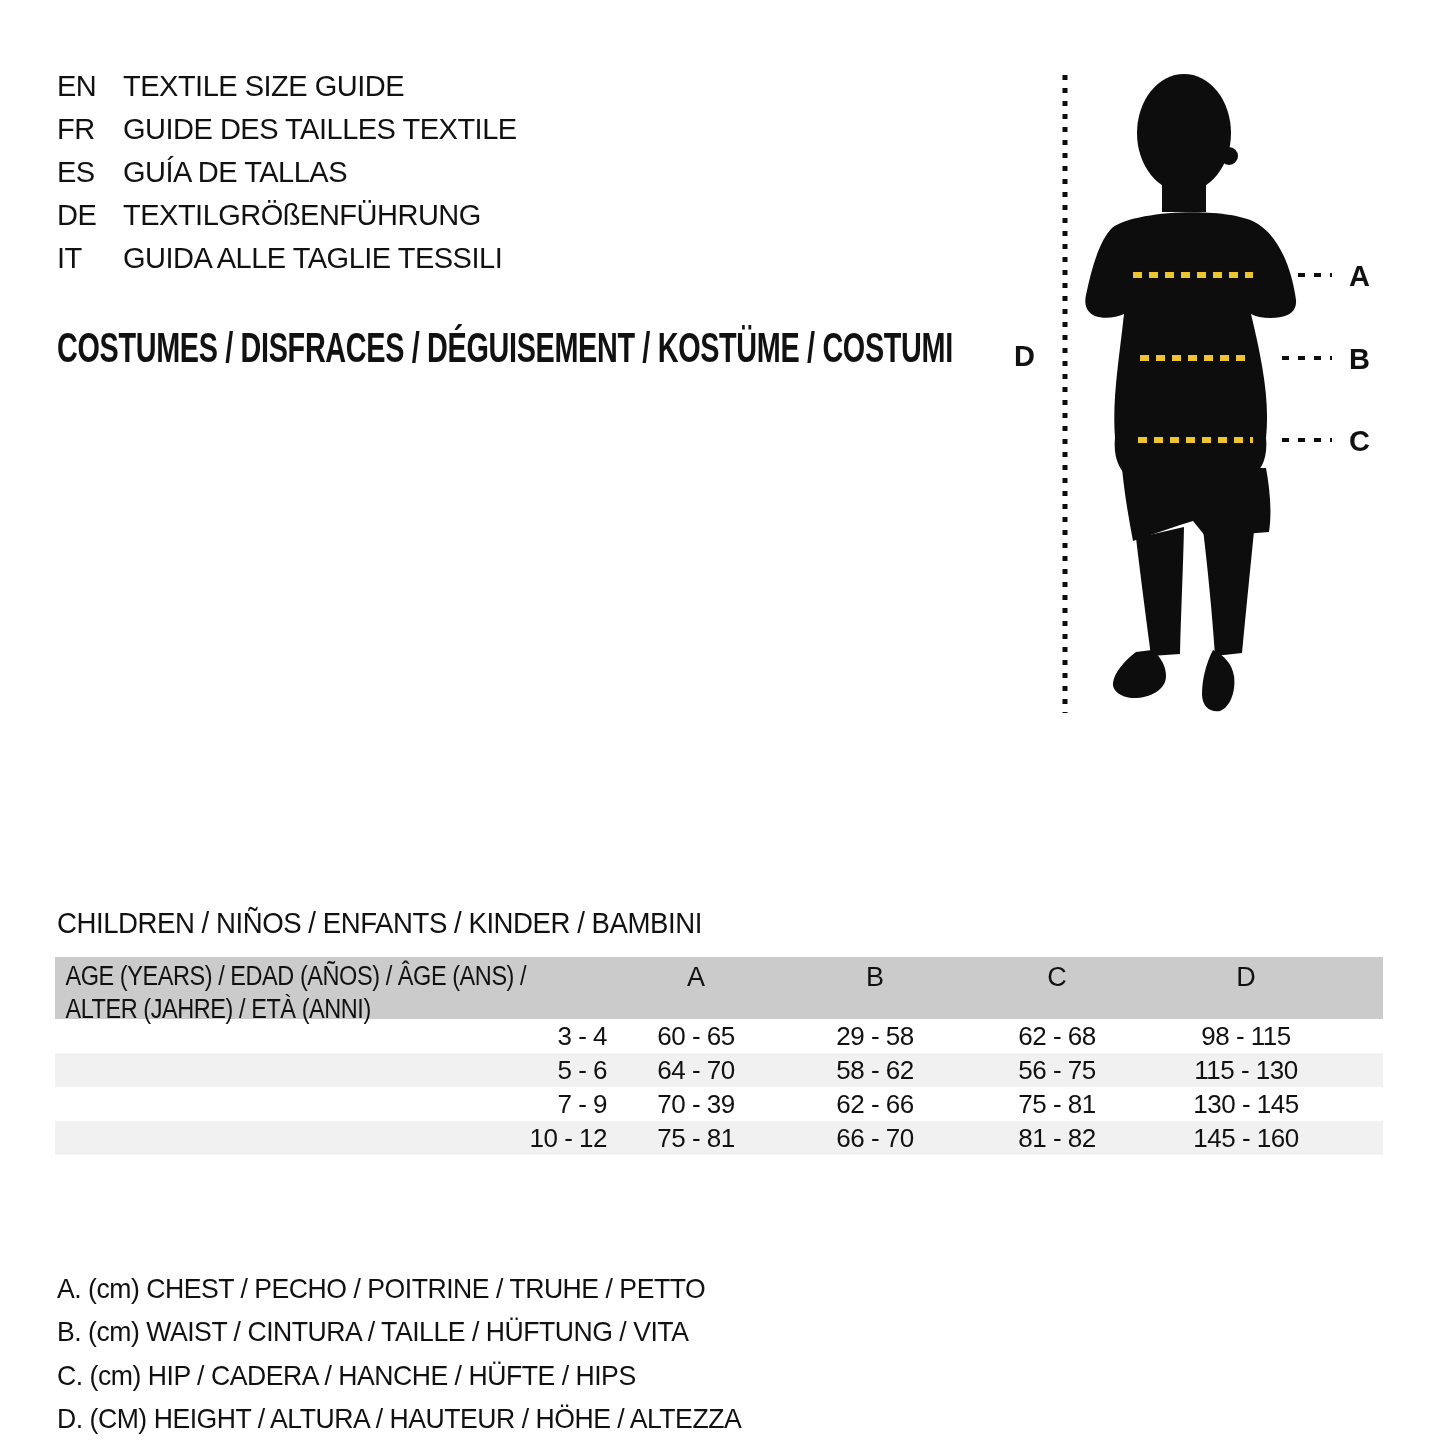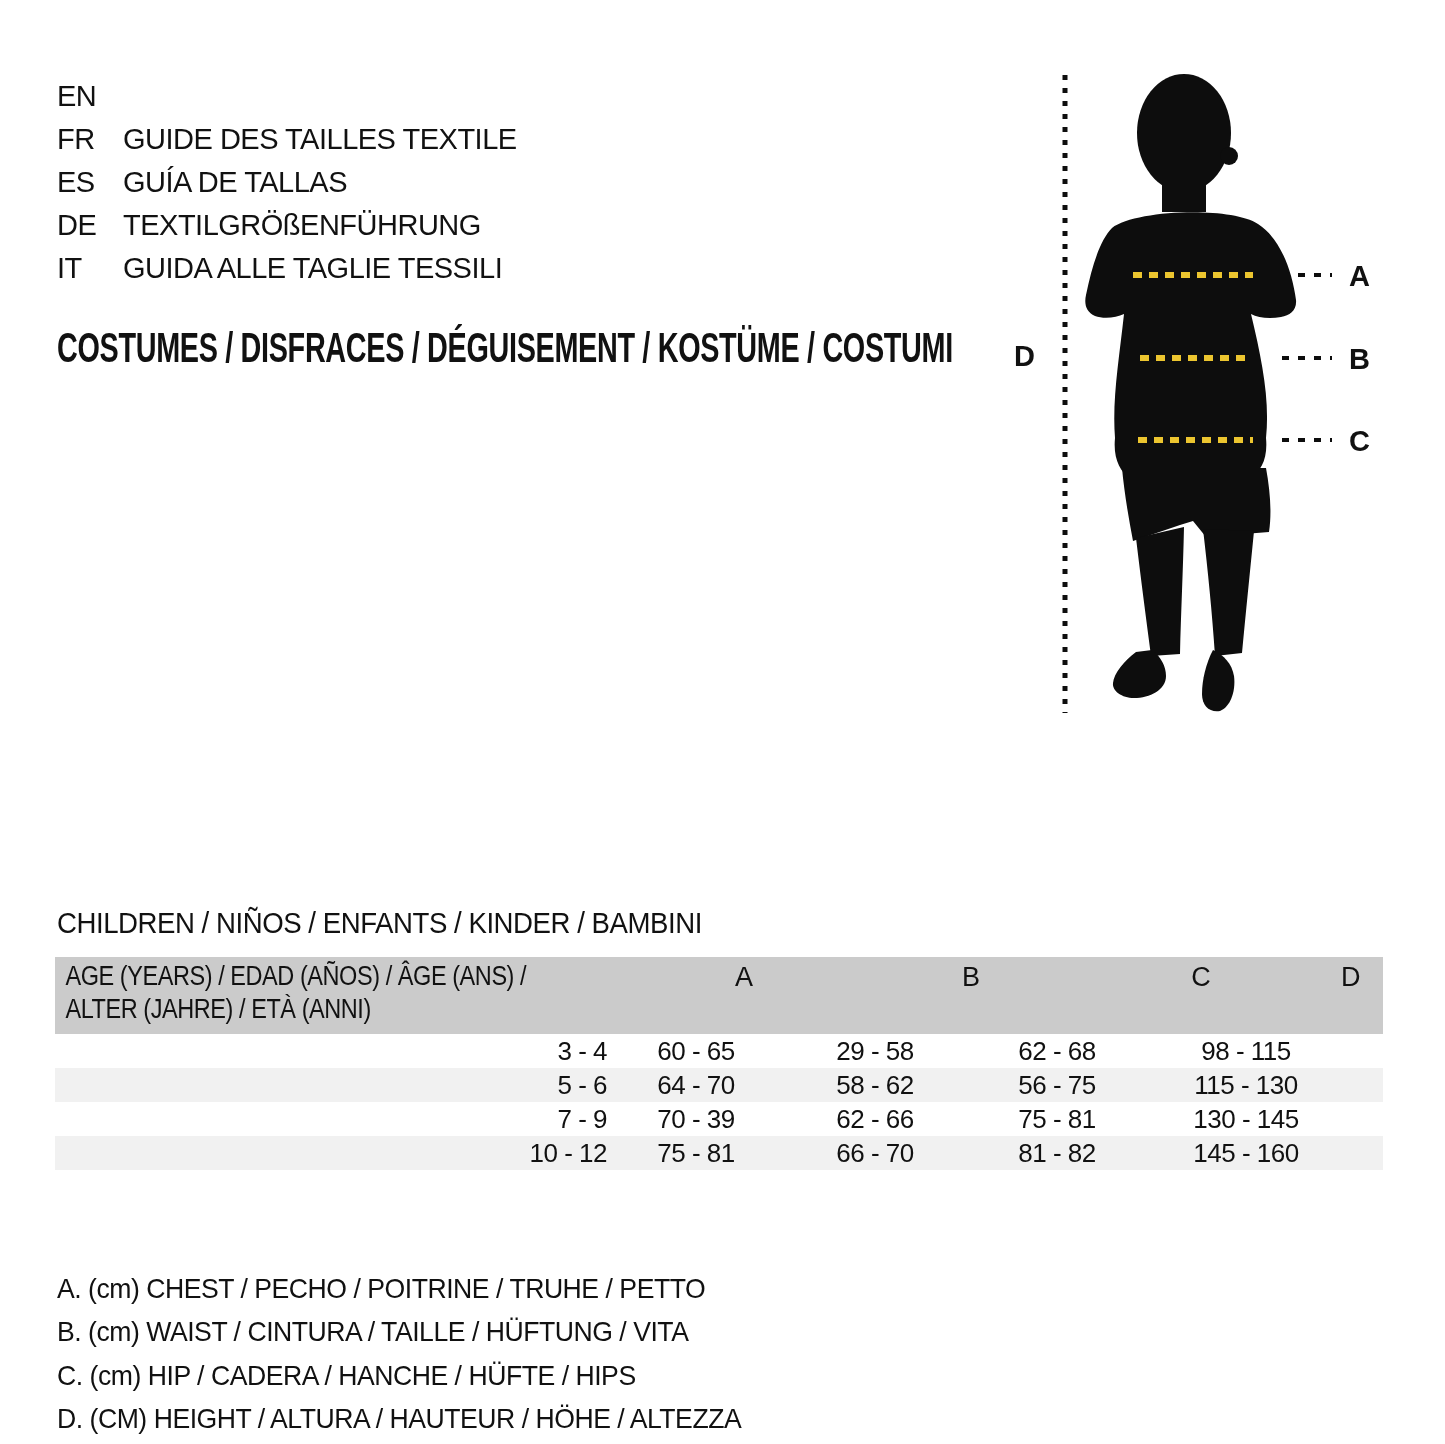--- a/index.html
+++ b/index.html
@@ -9,21 +9,21 @@
     font-family: "Liberation Sans", "DejaVu Sans", sans-serif;
     color: #111111;
     position: relative;
     overflow: hidden;
   }
   .abs { position: absolute; }
 
   
   .lang-list { left: 57px; top: 70px; }
   .lang-row {
-    display: flex; height: 43px; align-items: flex-end;
+    display: flex; height: 43px; align-items: flex-start;
     font-size: 29px; letter-spacing: -0.5px; white-space: nowrap;
   }
   .lang-code { width: 66px; flex: 0 0 66px; }
   .lang-label { }
 
   
   .category-title {
     left: 57px; top: 323px;
     font-size: 43px; font-weight: bold; white-space: nowrap;
     transform: scaleX(0.67); transform-origin: 0 0; letter-spacing: -0.5px;
@@ -43,23 +43,22 @@
     font-size: 30px; white-space: nowrap;
     transform: scaleX(0.92); transform-origin: 0 0; letter-spacing: -0.5px;
   }
   .size-table { left: 55px; top: 957px; width: 1328px; }
   .t-row {
     display: grid;
     grid-template-columns: 552px 178px 180px 184px 1fr;
     width: 100%;
   }
   .t-head {
-    background: #cbcbcb; height: 77px;
+    background: #cbcbcb; height: 62px;
     font-size: 27px;
-    gap: 48px;
   }
   .age-header {
     padding: 3px 0 0 12px; line-height: 33px; white-space: nowrap;
     transform: scaleX(0.87); transform-origin: 0 0; letter-spacing: -0.5px;
   }
   .col-letter { text-align: center; padding-top: 4px; line-height: 33px; }
   .t-data { height: 34px; font-size: 26px; line-height: 34px; letter-spacing: -0.5px; }
   .t-data.alt { background: #f1f1f1; }
   .cell-age { padding-left: 12px; text-align: right; }
   .cell-val { text-align: center; }
@@ -72,20 +71,21 @@
     font-size: 28px; white-space: nowrap;
     transform: scaleX(0.95); transform-origin: 0 50%; letter-spacing: -0.5px;
   }
 </style>
 </head>
 <body>
 
 <div class="abs lang-list">
   <div class="lang-row">
     <span class="lang-code">EN</span>
+    <span class="lang-label">TEXTILE SIZE GUIDE</span>
   </div>
   <div class="lang-row">
     <span class="lang-code">FR</span>
     <span class="lang-label">GUIDE DES TAILLES TEXTILE</span>
   </div>
   <div class="lang-row">
     <span class="lang-code">ES</span>
     <span class="lang-label">GUÍA DE TALLAS</span>
   </div>
   <div class="lang-row">

